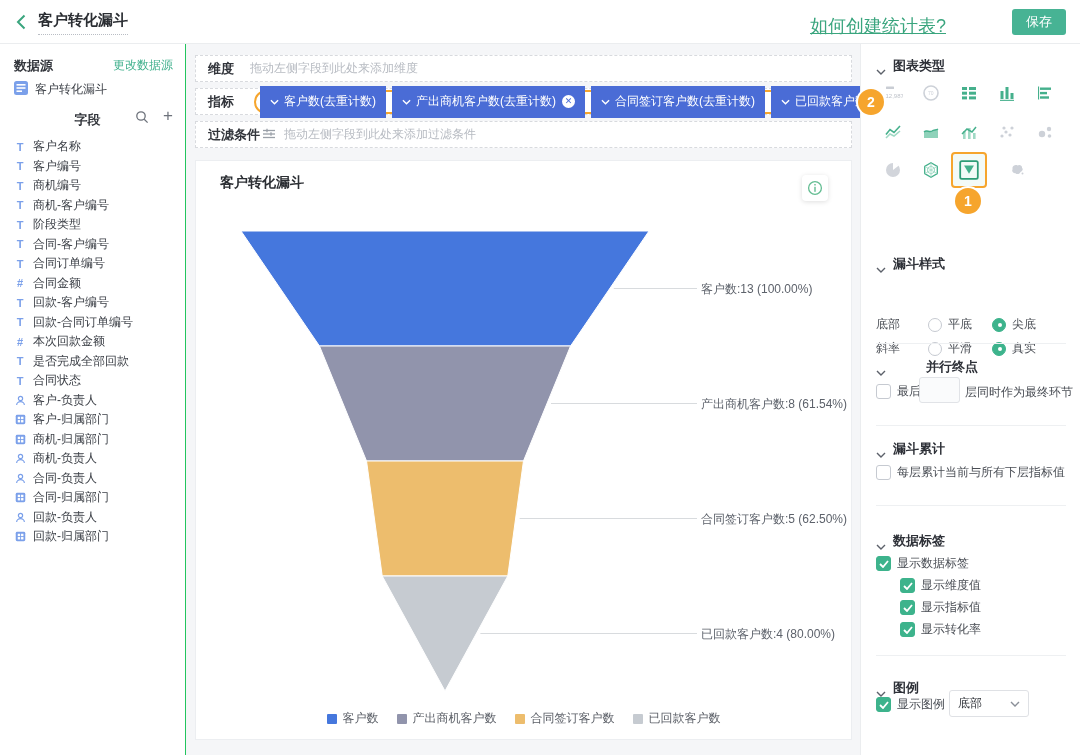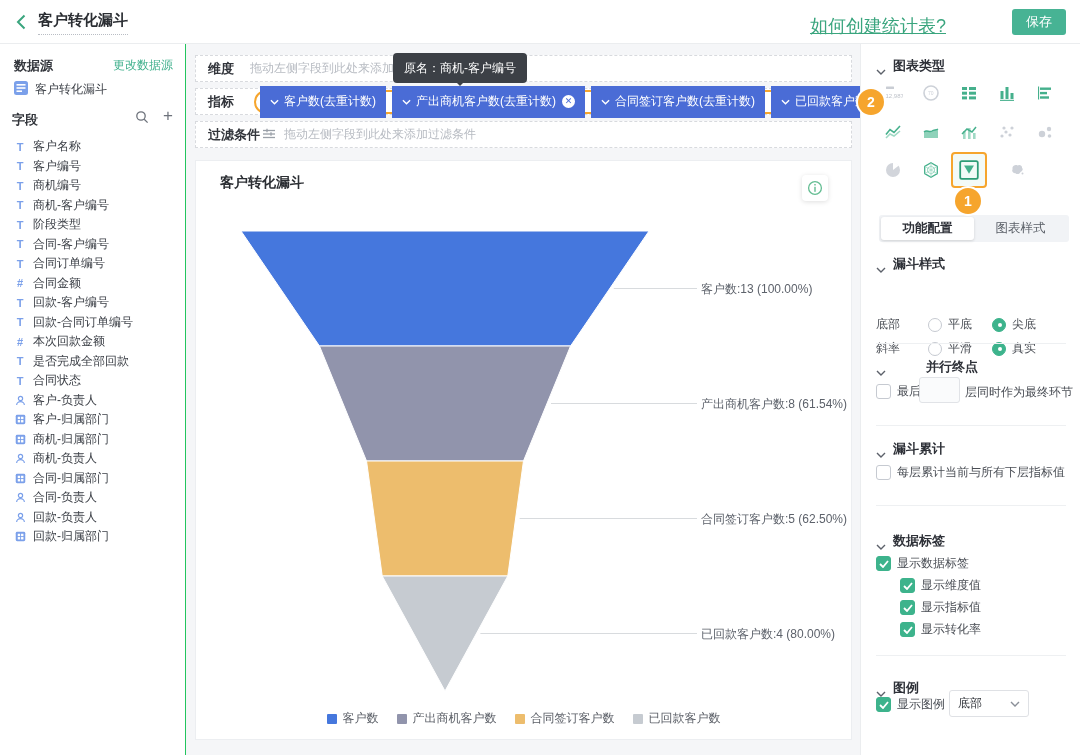--- a/index.html
+++ b/index.html
@@ -12,21 +12,21 @@
   .page-title{position:absolute;left:38px;top:11px;font-size:15px;font-weight:bold;color:#2b2e33;padding-bottom:4px;border-bottom:1px dotted #b9bdc4;}
   .help-link{position:absolute;right:134px;top:14px;font-size:18px;color:#3aa57e;text-decoration:underline;cursor:pointer;}
   .save-btn{position:absolute;right:14px;top:9px;width:54px;height:26px;background:#47b394;color:#fff;font-size:13px;border:none;border-radius:3px;text-align:center;line-height:26px;cursor:pointer;}
 
   
   .sidebar{position:absolute;left:0;top:44px;width:186px;height:711px;background:#fff;border-right:1px solid #22c55e;z-index:20;}
   .ds-row{position:absolute;left:14px;right:12px;top:12px;height:18px;}
   .ds-label{font-size:13px;font-weight:bold;color:#33363c;}
   .ds-change{position:absolute;right:0;top:1px;font-size:12px;color:#41b08d;cursor:pointer;}
   .ds-item{position:absolute;left:14px;top:37px;display:flex;align-items:center;gap:7px;font-size:12px;color:#3a3e45;cursor:pointer;}
-  .fields-row{position:absolute;left:12px;right:12px;top:66px;height:18px;}
+  .fields-row{position:absolute;left:2px;right:12px;top:66px;height:18px;text-align:center;}
   .fields-label{font-size:13px;font-weight:bold;color:#33363c;}
   .search-ic{position:absolute;right:24px;top:0;width:14px;height:14px;cursor:pointer;}
   .plus-ic{position:absolute;right:0;top:-3px;font-size:17px;color:#6d727b;cursor:pointer;line-height:18px;}
   .field-list{position:absolute;left:0;top:93px;right:0;}
   .field-item{display:flex;align-items:center;height:19.5px;padding-left:14px;gap:7px;cursor:pointer;}
   .fi{width:12px;text-align:center;flex:0 0 12px;display:flex;align-items:center;justify-content:center;}
   .fi-glyph{font-size:11px;font-weight:bold;color:#7ba0ea;font-family:"Liberation Sans",sans-serif;}
   .fi-label{font-size:12px;color:#3a3e45;white-space:nowrap;}
 
   
@@ -240,45 +240,45 @@
             <svg width="11" height="11" viewBox="0 0 12 12">
               <circle cx="6" cy="3.8" r="2.3" fill="none" stroke="#7ba0ea" stroke-width="1.3"></circle>
               <path d="M1.8,11 a4.2,3.8 0 0 1 8.4,0" fill="none" stroke="#7ba0ea" stroke-width="1.3"></path>
             </svg>
           </span>
           <span class="fi-label">商机-负责人</span>
         </div>
       <div class="field-item">
           <span class="fi">
             <svg width="11" height="11" viewBox="0 0 12 12">
+              <circle cx="6" cy="3.8" r="2.3" fill="none" stroke="#7ba0ea" stroke-width="1.3"></circle>
+              <path d="M1.8,11 a4.2,3.8 0 0 1 8.4,0" fill="none" stroke="#7ba0ea" stroke-width="1.3"></path>
+            </svg>
+          </span>
+          <span class="fi-label">合同-负责人</span>
+        </div>
+      <div class="field-item">
+          <span class="fi">
+            <svg width="11" height="11" viewBox="0 0 12 12">
               <rect x="0.8" y="0.8" width="10.4" height="10.4" rx="1.6" fill="#7ba0ea"></rect>
               <rect x="3" y="3" width="2.6" height="2.6" fill="#fff"></rect>
               <rect x="6.6" y="3" width="2.6" height="2.6" fill="#fff"></rect>
               <rect x="3" y="6.6" width="2.6" height="2.6" fill="#fff"></rect>
               <rect x="6.6" y="6.6" width="2.6" height="2.6" fill="#fff"></rect>
             </svg>
           </span>
           <span class="fi-label">合同-归属部门</span>
         </div>
       <div class="field-item">
           <span class="fi">
             <svg width="11" height="11" viewBox="0 0 12 12">
               <circle cx="6" cy="3.8" r="2.3" fill="none" stroke="#7ba0ea" stroke-width="1.3"></circle>
               <path d="M1.8,11 a4.2,3.8 0 0 1 8.4,0" fill="none" stroke="#7ba0ea" stroke-width="1.3"></path>
             </svg>
           </span>
-          <span class="fi-label">合同-负责人</span>
-        </div>
-      <div class="field-item">
-          <span class="fi">
-            <svg width="11" height="11" viewBox="0 0 12 12">
-              <circle cx="6" cy="3.8" r="2.3" fill="none" stroke="#7ba0ea" stroke-width="1.3"></circle>
-              <path d="M1.8,11 a4.2,3.8 0 0 1 8.4,0" fill="none" stroke="#7ba0ea" stroke-width="1.3"></path>
-            </svg>
-          </span>
           <span class="fi-label">回款-负责人</span>
         </div>
       <div class="field-item">
           <span class="fi">
             <svg width="11" height="11" viewBox="0 0 12 12">
               <rect x="0.8" y="0.8" width="10.4" height="10.4" rx="1.6" fill="#7ba0ea"></rect>
               <rect x="3" y="3" width="2.6" height="2.6" fill="#fff"></rect>
               <rect x="6.6" y="3" width="2.6" height="2.6" fill="#fff"></rect>
               <rect x="3" y="6.6" width="2.6" height="2.6" fill="#fff"></rect>
               <rect x="6.6" y="6.6" width="2.6" height="2.6" fill="#fff"></rect>
@@ -289,21 +289,20 @@
     </div>
   </div>
 
   <div class="content">
 
     <div class="drop-row row-dim">
       <span class="row-label">维度</span>
       <span class="row-ph">拖动左侧字段到此处来添加维度</span>
     </div>
 
-    <div class="tooltip">原名：商机-客户编号</div>
 
     <div class="drop-row row-met">
       <span class="row-label" style="margin-right:0;">指标</span>
       <div class="metric-wrap">
         <div class="pill">
           <span class="chev">
               <svg width="9" height="6" viewBox="0 0 10 6">
                 <polyline points="1,1 5,5 9,1" fill="none" stroke="#fff" stroke-width="1.5"></polyline>
               </svg>
             </span>
@@ -496,24 +495,20 @@
       <svg width="22" height="22" viewBox="0 0 20 20">
           <rect x="2" y="2" width="16" height="16" rx="1.5" fill="none" stroke="#2f9c77" stroke-width="1.6"></rect>
           <path d="M5.5,6 H14.5 L10,13.5 Z" fill="#45b08c"></path>
         </svg>
     </span>
     <span class="ct-icon" style="left:146px;top:116px;"><svg width="20" height="20" viewBox="0 0 20 20">
           <path d="M5.5,7.5 C6,5.5 8.5,4.5 10.5,5.5 C12.5,4 15.5,5.5 15,8 C16.5,9 15.5,11.5 13.5,12 C13,14 10,14.8 8.5,13.2 C6,13.5 4.5,11 5.5,9.5 Z" fill="#cdd1d8"></path>
           <circle cx="15.5" cy="13.5" r="1" fill="#cdd1d8"></circle>
         </svg></span>
 
-    <div class="tabs">
-      <div class="tab active">功能配置</div>
-      <div class="tab">图表样式</div>
-    </div>
 
     <div class="sec-head" style="top:211px;">
       <span class="chev">
           <svg width="10" height="6" viewBox="0 0 10 6">
             <polyline points="1,1 5,5 9,1" fill="none" stroke="#5c616a" stroke-width="1.4"></polyline>
           </svg>
         </span>
       <span>漏斗样式</span>
     </div>
     <div class="p-row" style="left:15px;top:272px;">

